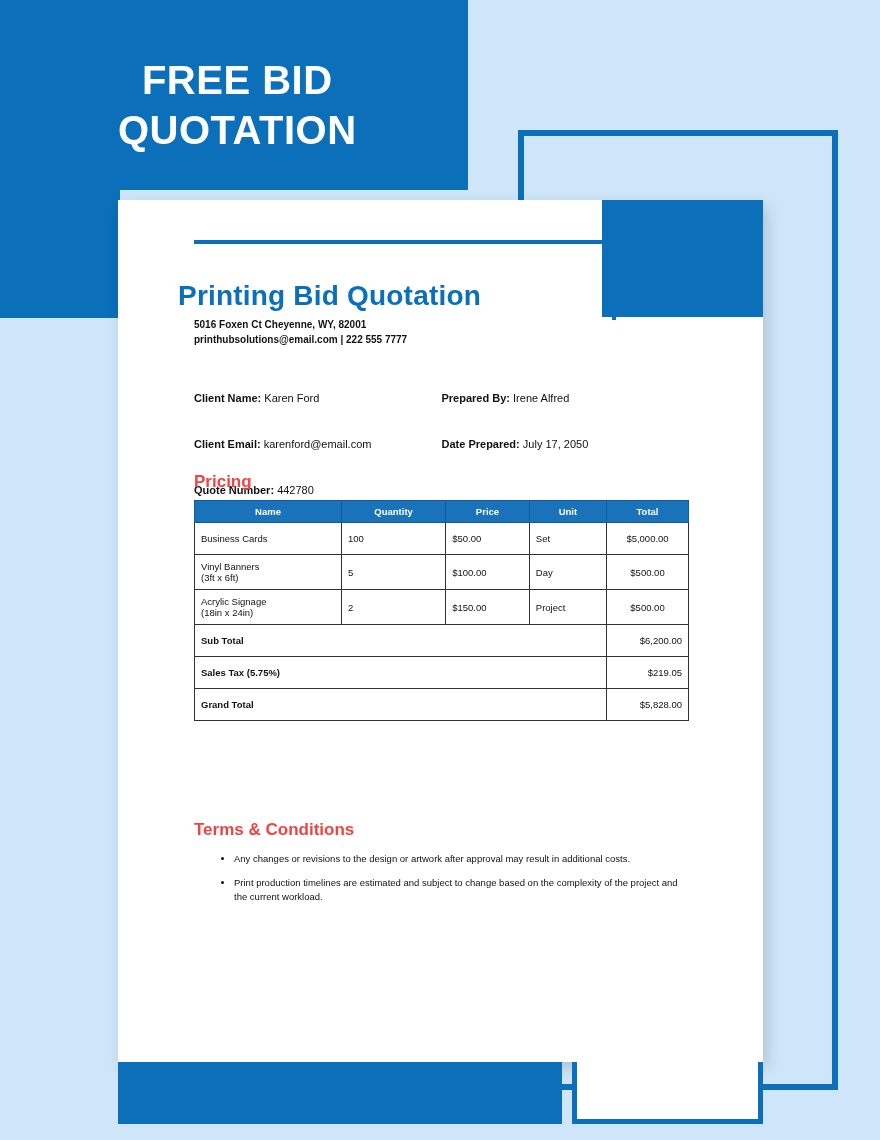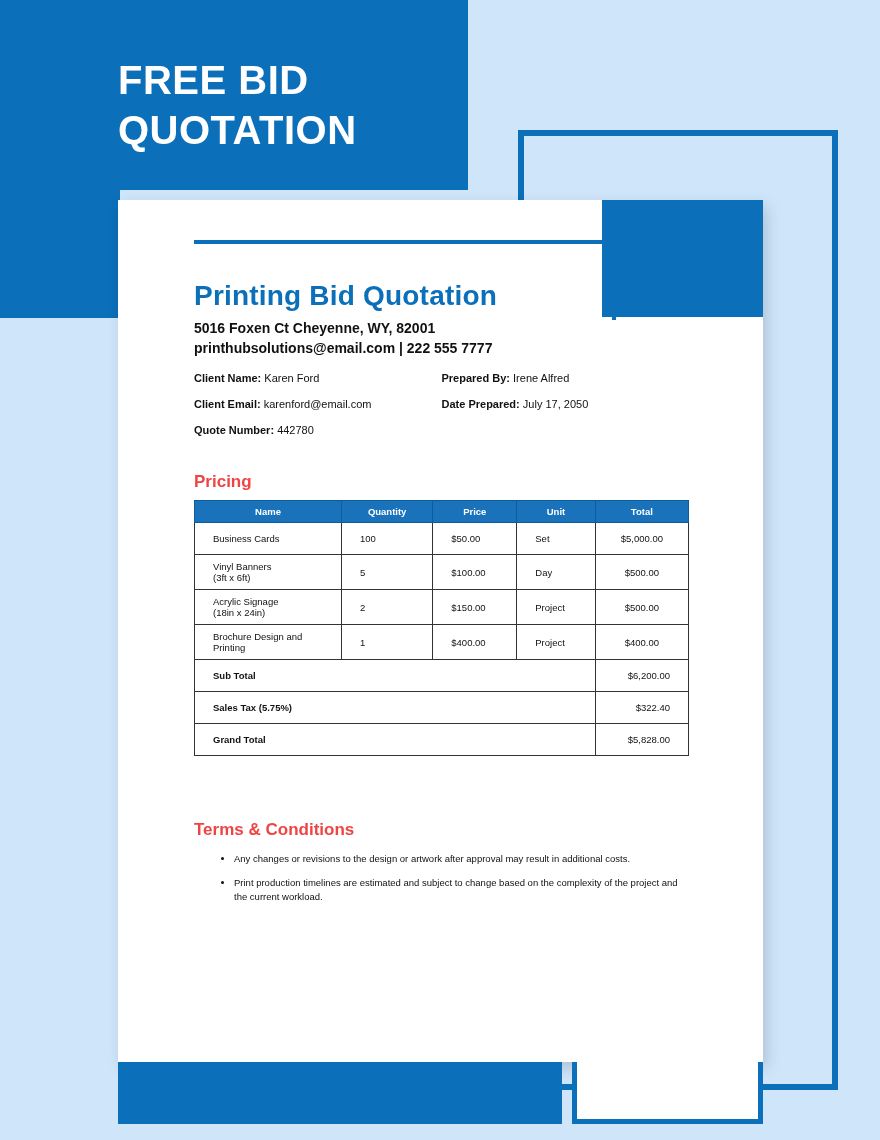--- a/index.html
+++ b/index.html
@@ -40,20 +40,21 @@
   }
 
   .hero-title {
     position: absolute;
     left: 118px; top: 55px;
     color: #ffffff;
     font-size: 40px;
     font-weight: bold;
     line-height: 1.25;
     letter-spacing: 0.5px;
+    text-align: center;
   }
 
   
   .sheet {
     position: absolute;
     left: 118px; top: 200px;
     width: 645px; height: 862px;
     background: #ffffff;
     box-shadow: 4px 6px 14px rgba(0,0,0,0.16);
   }
@@ -82,45 +83,45 @@
   .corner-bracket {
     position: absolute;
     left: 76px; top: 40px;
     width: 422px; height: 80px;
     border-top: 4px solid #0b6fba;
     border-right: 4px solid #0b6fba;
   }
 
   .doc-title {
     position: absolute;
-    left: 76px; top: 80px;
+    left: 60px; top: 80px;
     font-size: 28px;
     font-weight: bold;
     color: #0b6fba;
     letter-spacing: 0.2px;
   }
 
   .addr {
     position: absolute;
     left: 76px; top: 118px;
-    font-size: 14px;
+    font-size: 10px;
     font-weight: bold;
     color: #111;
     line-height: 1.45;
   }
 
   .meta {
     position: absolute;
     left: 76px; top: 172px;
     width: 495px;
     font-size: 11px;
     color: #111;
   }
   .meta-row { display: flex; margin-bottom: 14px; }
-  .meta-col { width: 50%; }
+  .meta-col { width: 50%; margin-top: 20px; }
   .meta-col .lab { font-weight: bold; }
 
   .section-head {
     font-size: 17px;
     font-weight: bold;
     color: #ef4444;
   }
   .pricing-head {
     position: absolute;
     left: 76px; top: 272px;
@@ -138,21 +139,21 @@
     background: #1a72bb;
     color: #fff;
     font-size: 9.5px;
     font-weight: bold;
     padding: 5px 19px;
     border: 1px solid #0b5d9e;
     text-align: center;
   }
   table.pricing td {
     border: 1px solid #333;
-    padding: 6px 18px;
+    padding: 6px 6px;
     height: 32px;
     vertical-align: middle;
   }
   td.name { text-align: left; width: 147px; }
   td.num  { text-align: left; }
   td.tot  { text-align: center; }
   td.sum-label { text-align: left; font-weight: bold; }
   td.sum-val { text-align: right; }
 
   .terms-head {
@@ -254,33 +255,26 @@
           <td class="tot">$500.00</td>
         </tr>
         <tr>
           <td class="name">Acrylic Signage<br>(18in x 24in)</td>
           <td class="num">2</td>
           <td class="num">$150.00</td>
           <td class="num">Project</td>
           <td class="tot">$500.00</td>
         </tr>
         <tr>
-          <td class="name">Brochure Design and<br>Printing</td>
-          <td class="num">1</td>
-          <td class="num">$400.00</td>
-          <td class="num">Project</td>
-          <td class="tot">$400.00</td>
-        </tr>
-        <tr>
           <td class="sum-label" colspan="4">Sub Total</td>
           <td class="sum-val">$6,200.00</td>
         </tr>
         <tr>
           <td class="sum-label" colspan="4">Sales Tax (5.75%)</td>
-          <td class="sum-val">$322.40</td>
+          <td class="sum-val">$219.05</td>
         </tr>
         <tr>
           <td class="sum-label" colspan="4">Grand Total</td>
           <td class="sum-val">$5,828.00</td>
         </tr>
       </tbody>
   </table>
 
   <div class="section-head terms-head">Terms &amp; Conditions</div>
   <ul class="terms" id="terms-list">

